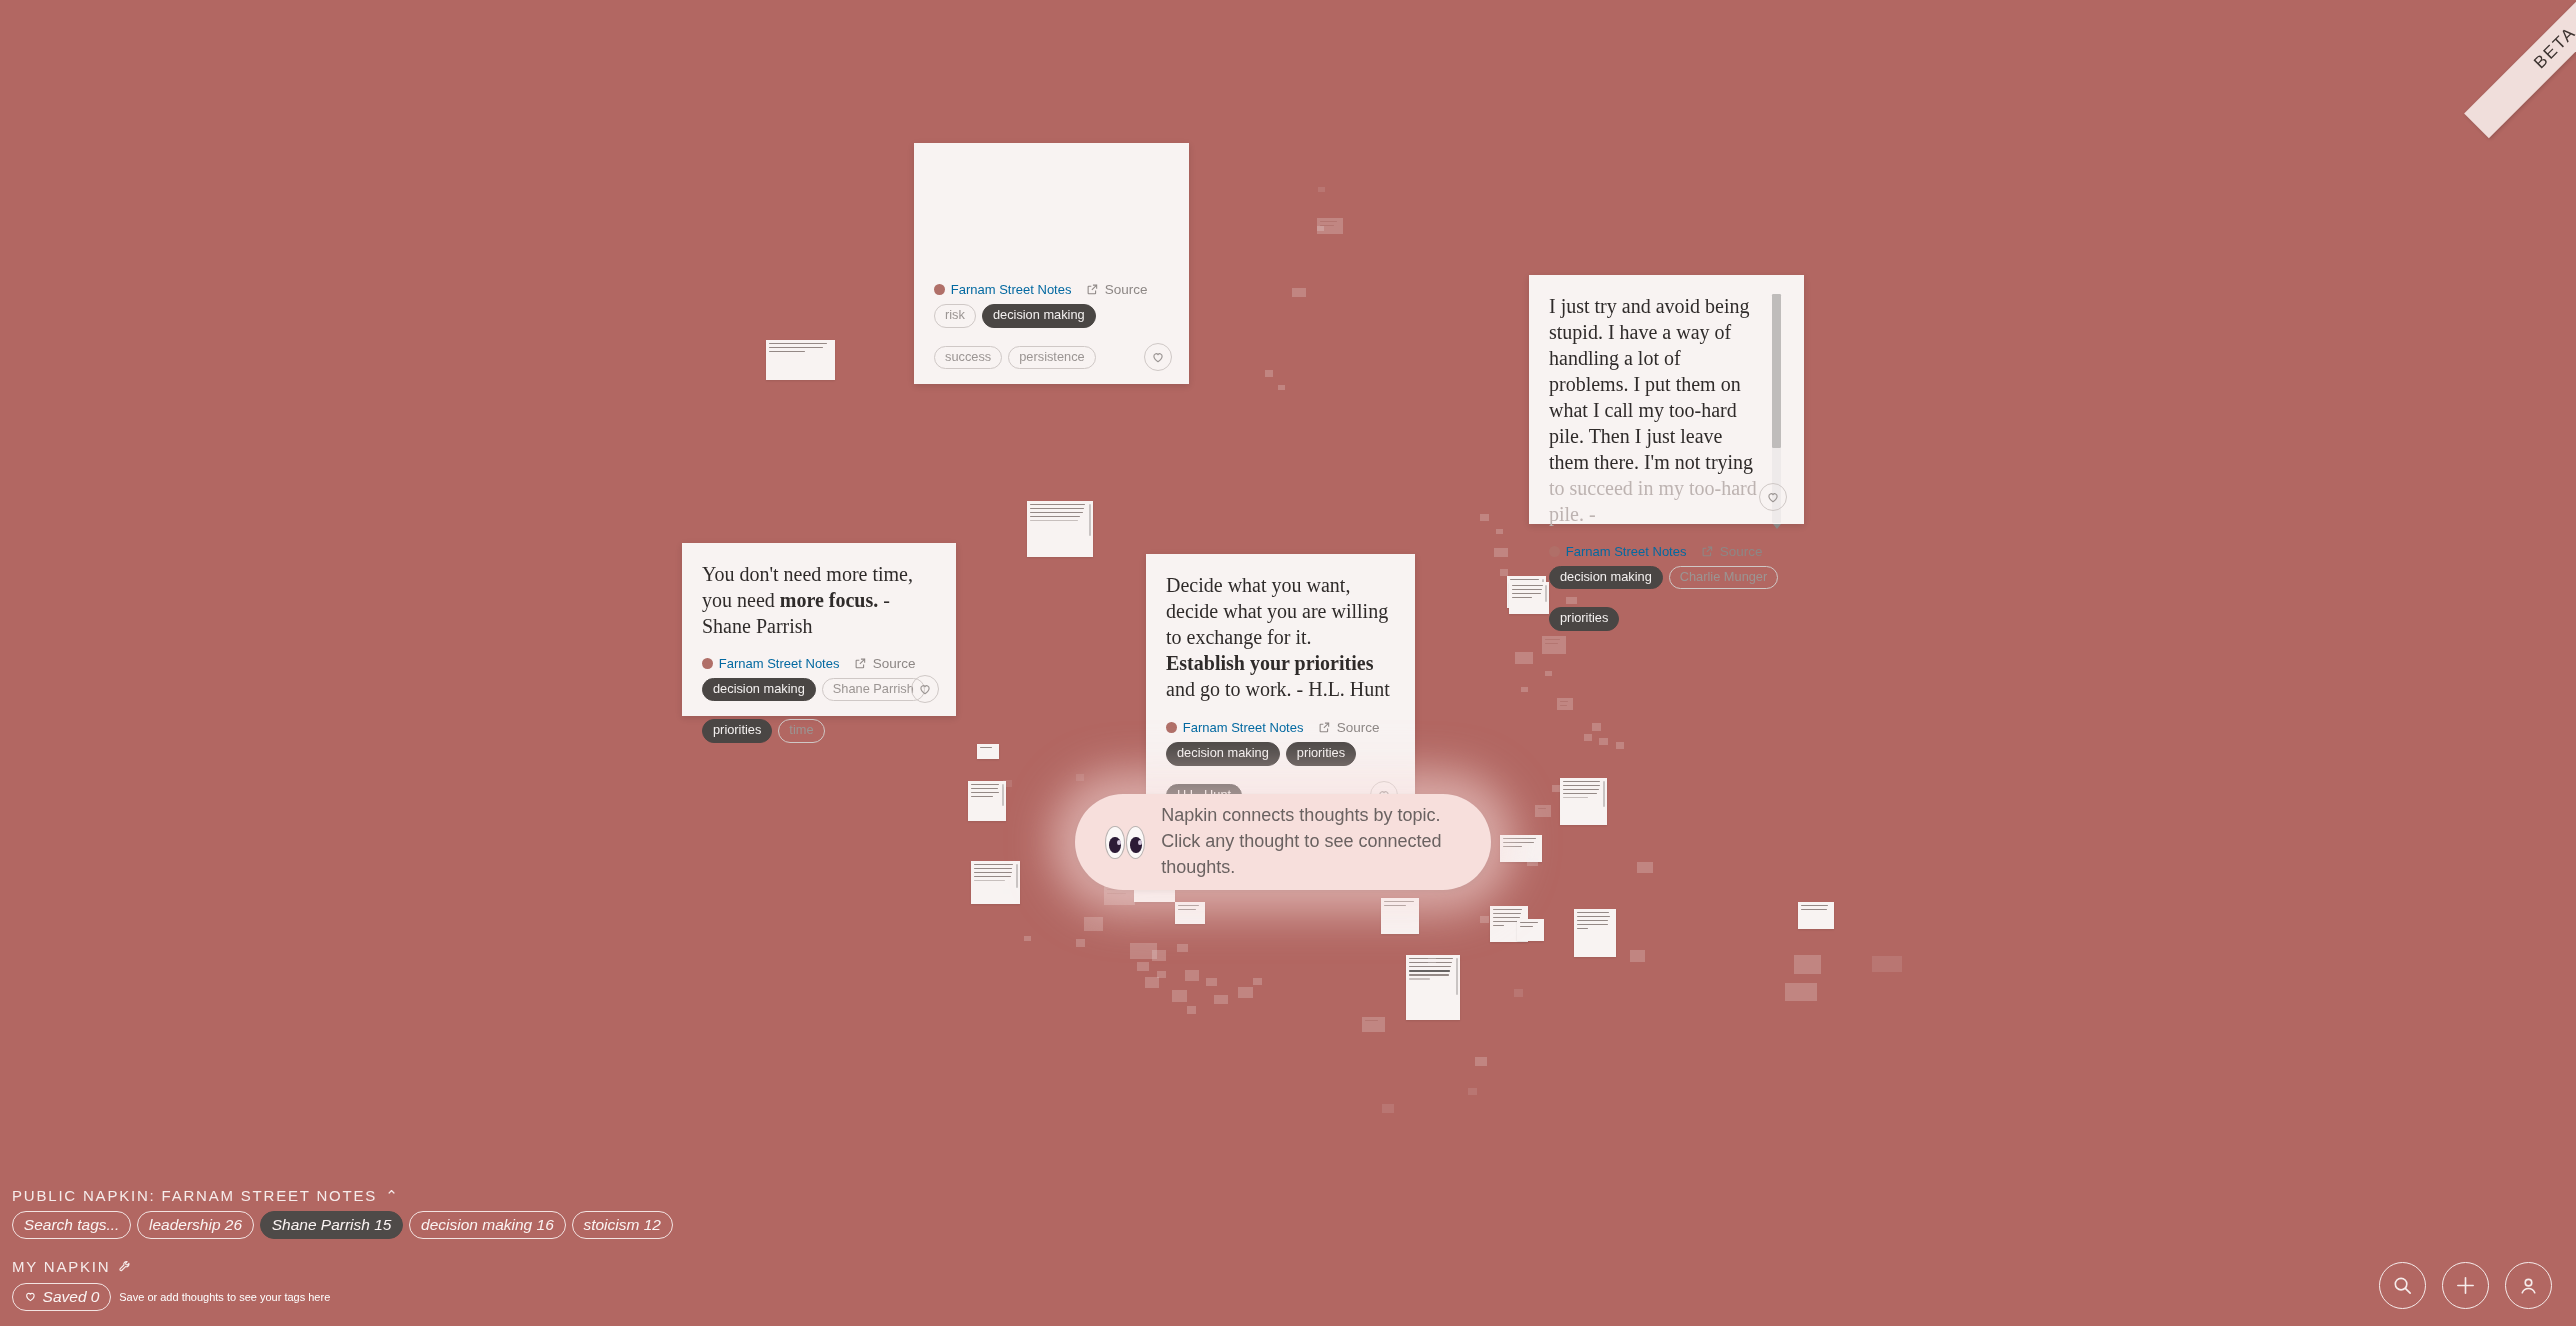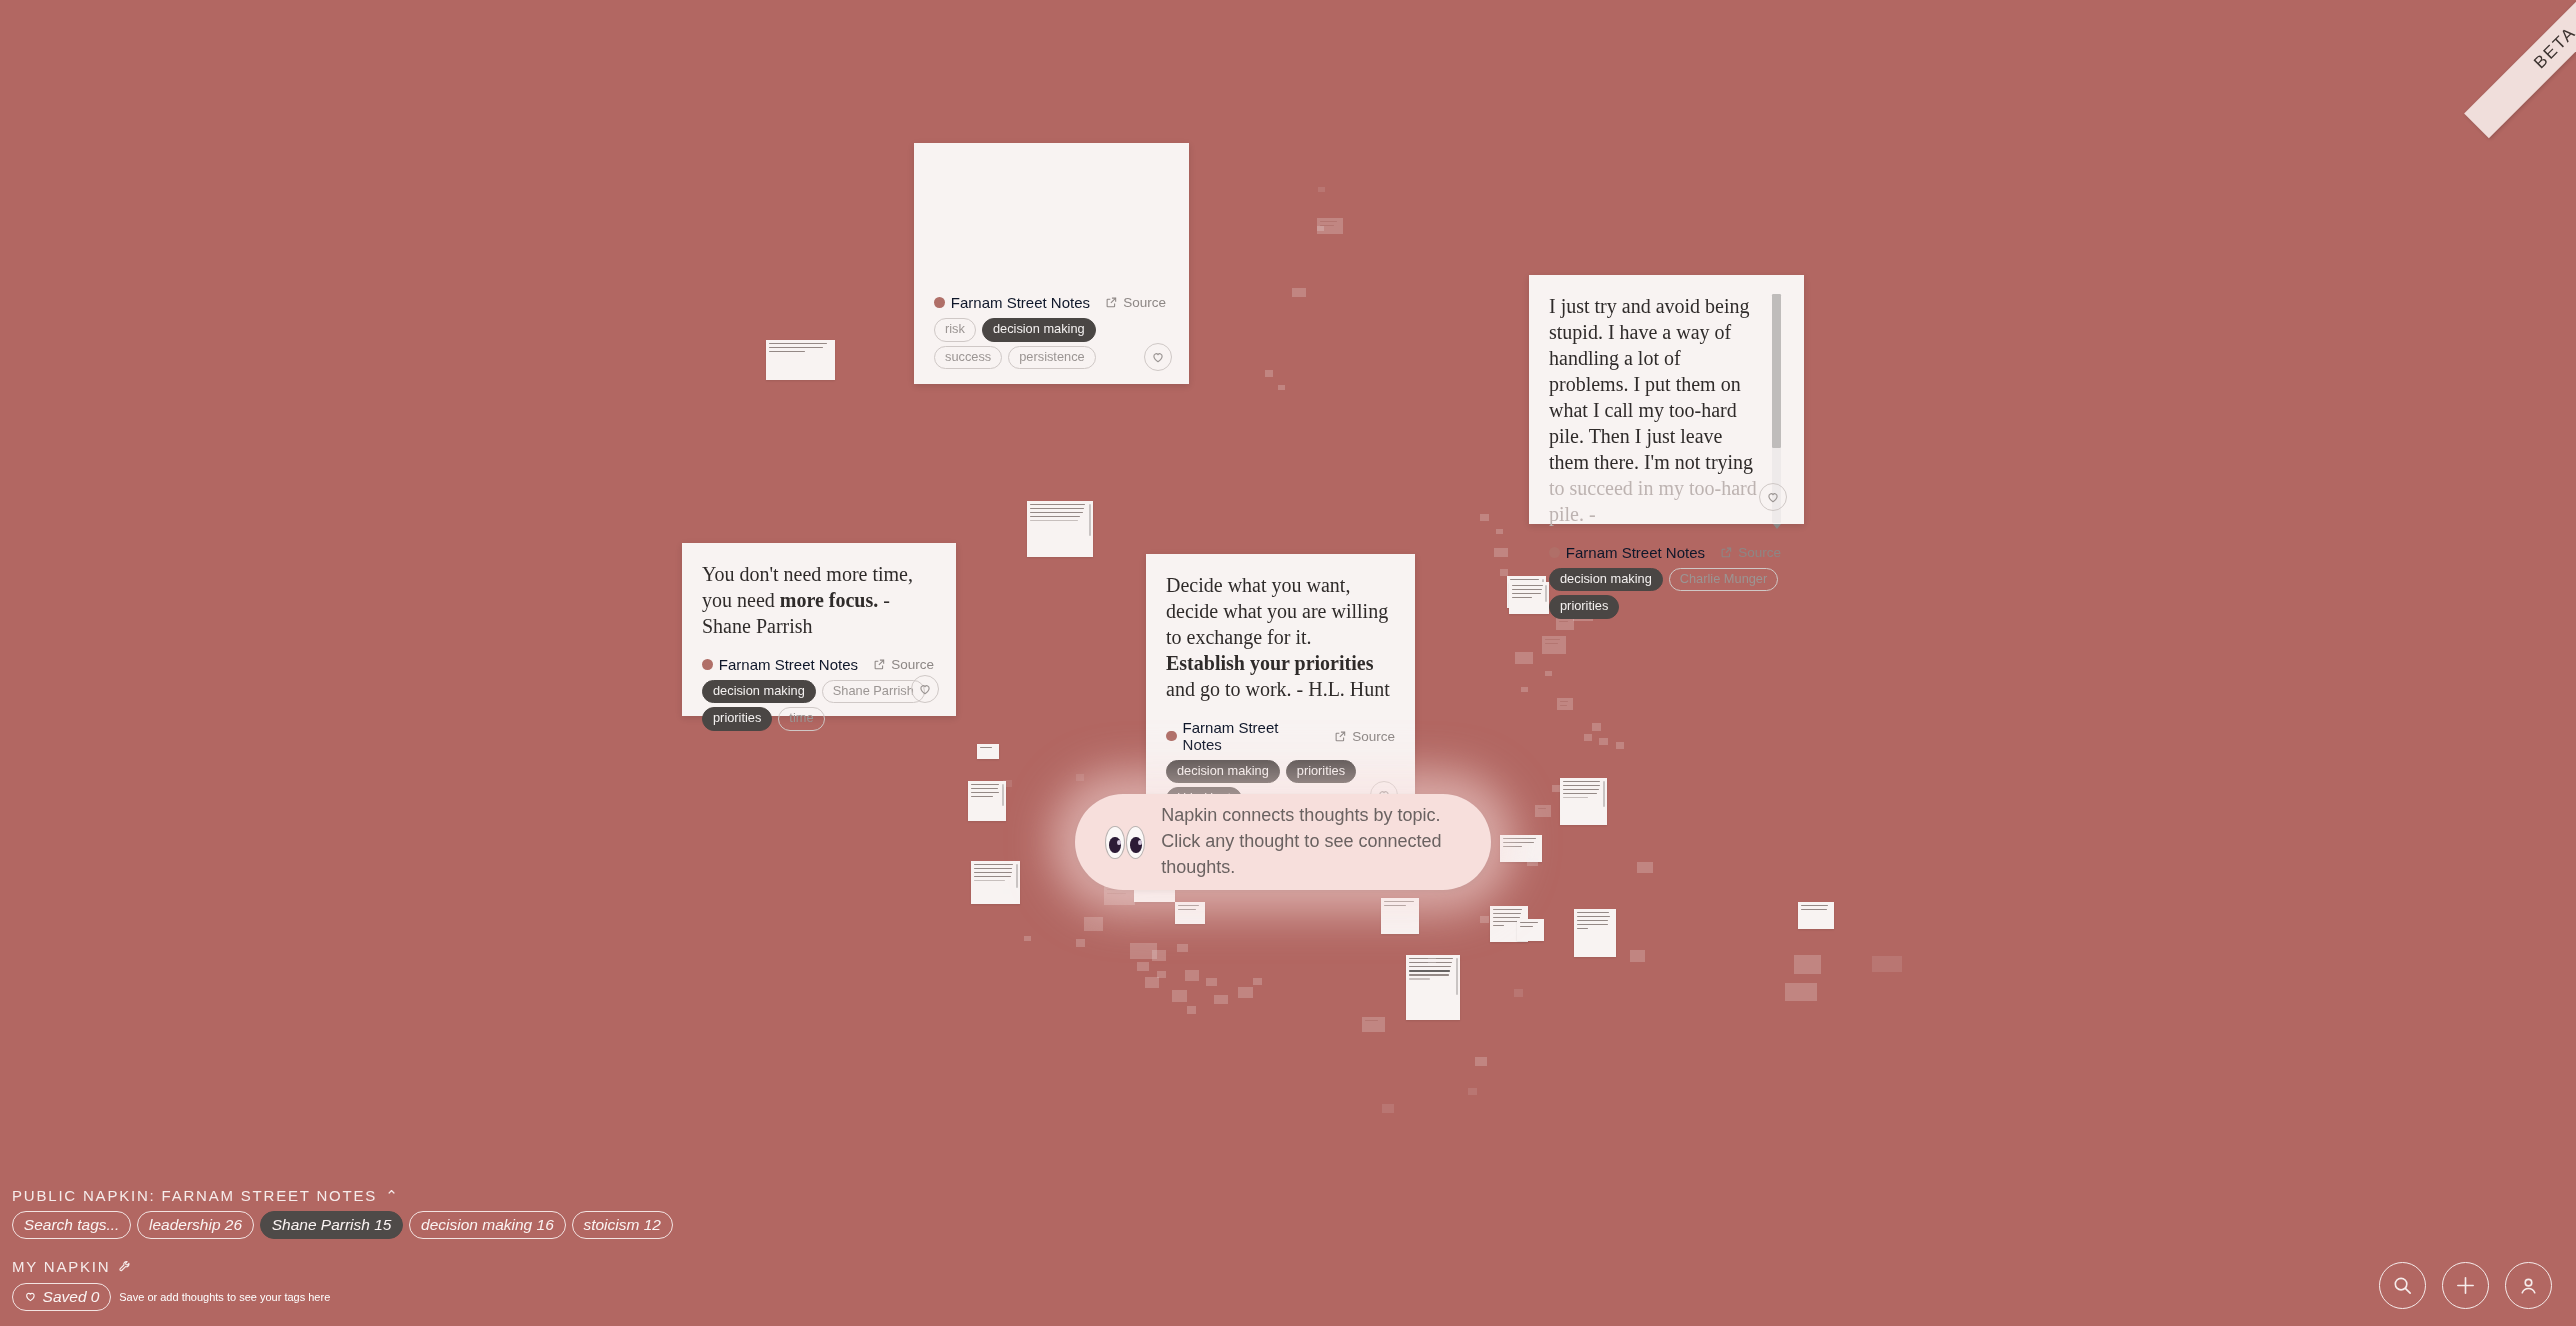--- a/index.html
+++ b/index.html
@@ -87,27 +87,27 @@
   .card .meta {
     display: flex; align-items: center; gap: 15px;
     margin-top: auto; padding-top: 17.5px;
   }
   .card .src-name { display: flex; align-items: center; gap: 6px; }
   .card .dot {
     width: 10.8px; height: 10.8px; border-radius: 50%; background: #b06f68;
     display: inline-block;
   }
   .card .src-name span {
-    font-size: 15px; color: #0f172a;
+    font-size: 13px; color: #0369a1;
   }
   .card .src-link { display: flex; align-items: center; gap: 5.4px; cursor: pointer; }
   .card .src-link svg { width: 12.8px; height: 12.8px; }
   .card .src-link span { font-size: 13.5px; color: #8d8785; }
   .card .tags {
-    display: flex; flex-wrap: wrap; gap: 4px 6px; margin-top: 6.7px;
+    display: flex; flex-wrap: wrap; gap: 18px 6px; margin-top: 6.7px;
     align-items: flex-start; position: relative;
   }
   .tag {
     font-size: 12.8px; padding: 4px 10px 4.7px; border-radius: 673px;
     white-space: nowrap; line-height: 1;
   }
   .tag.off { border: 1px solid #cfc8c6; color: #9b9593; background: transparent; }
   .tag.on  { background: #4a4644; color: #f4f1f0; border: 1px solid #4a4644; }
   .card .heart {
     position: absolute; right: 17.5px; bottom: 13.5px;

